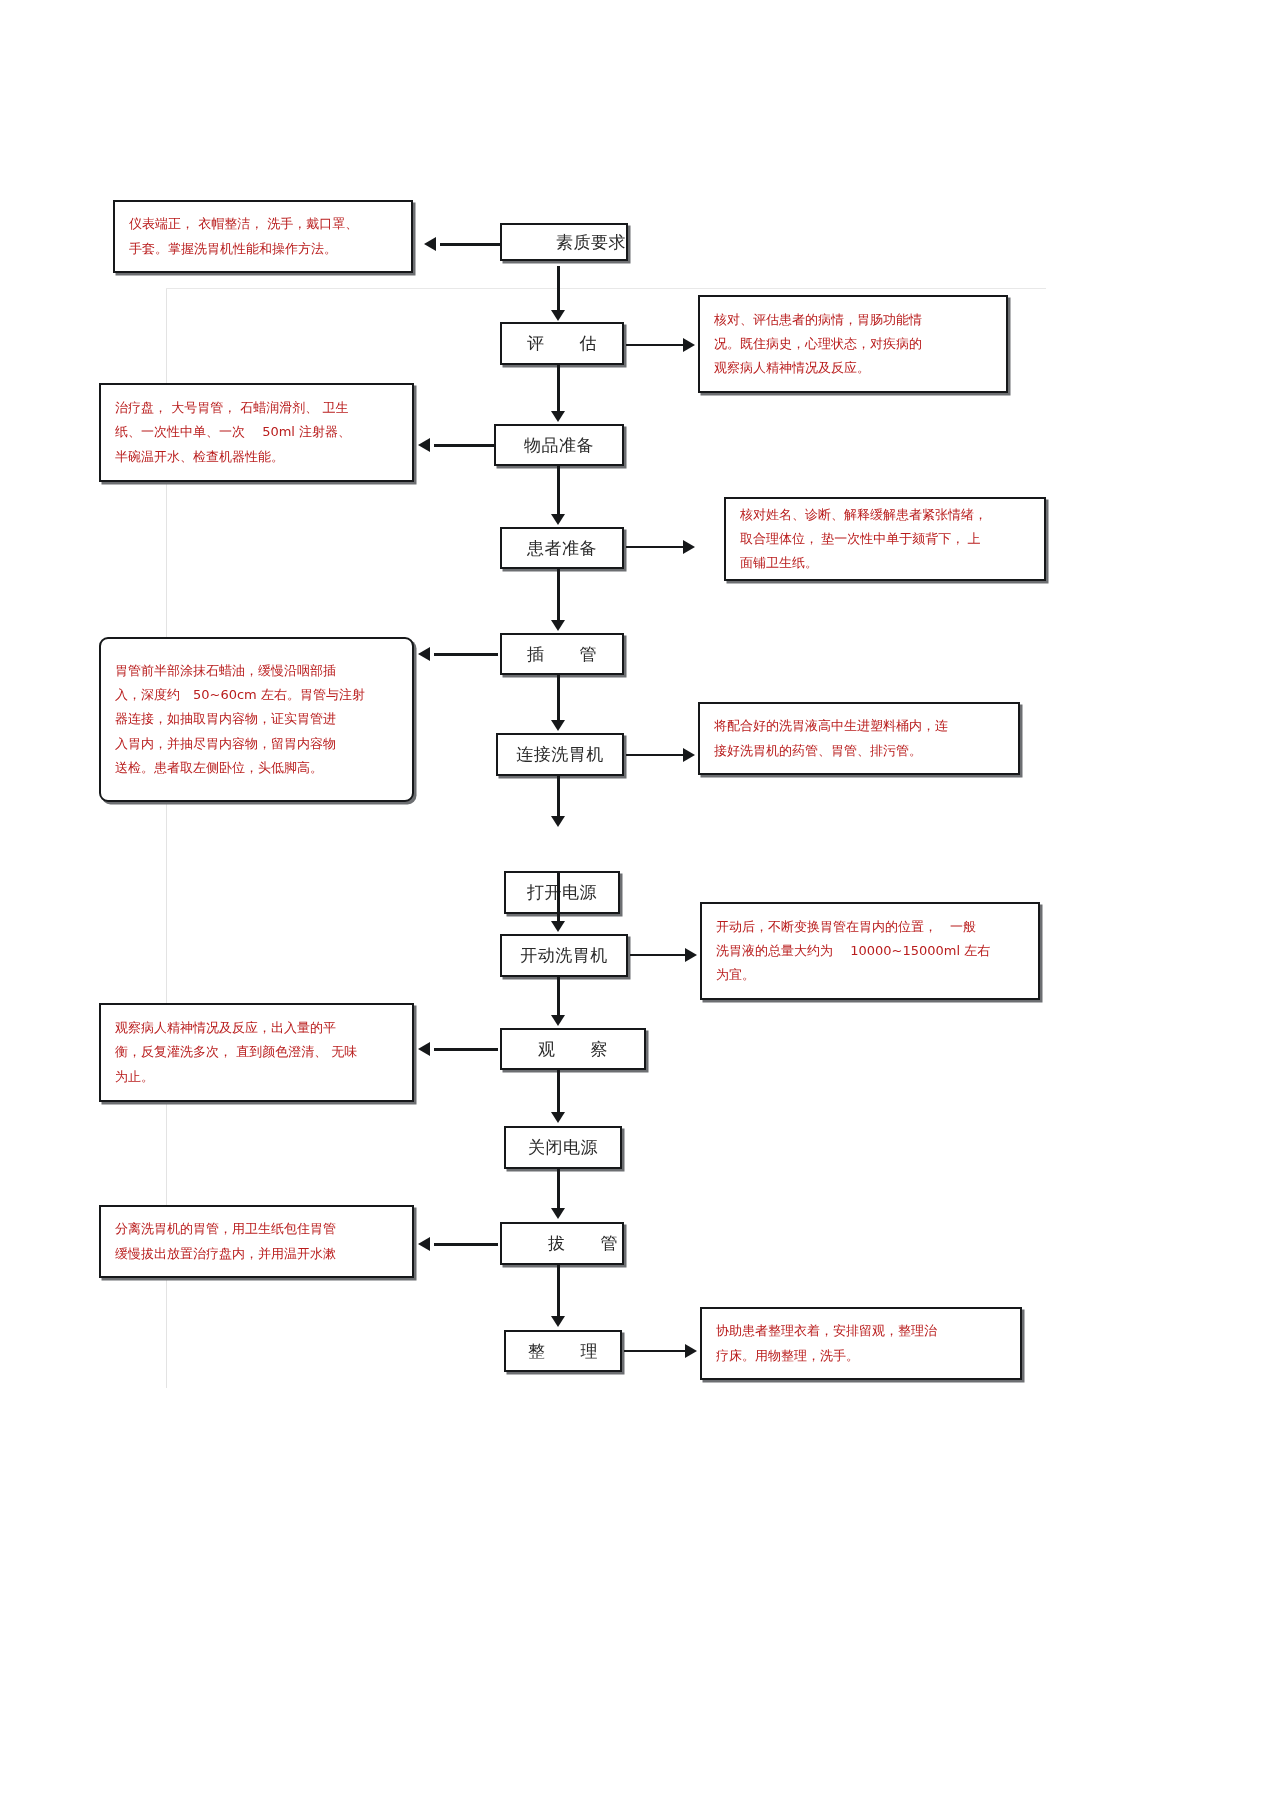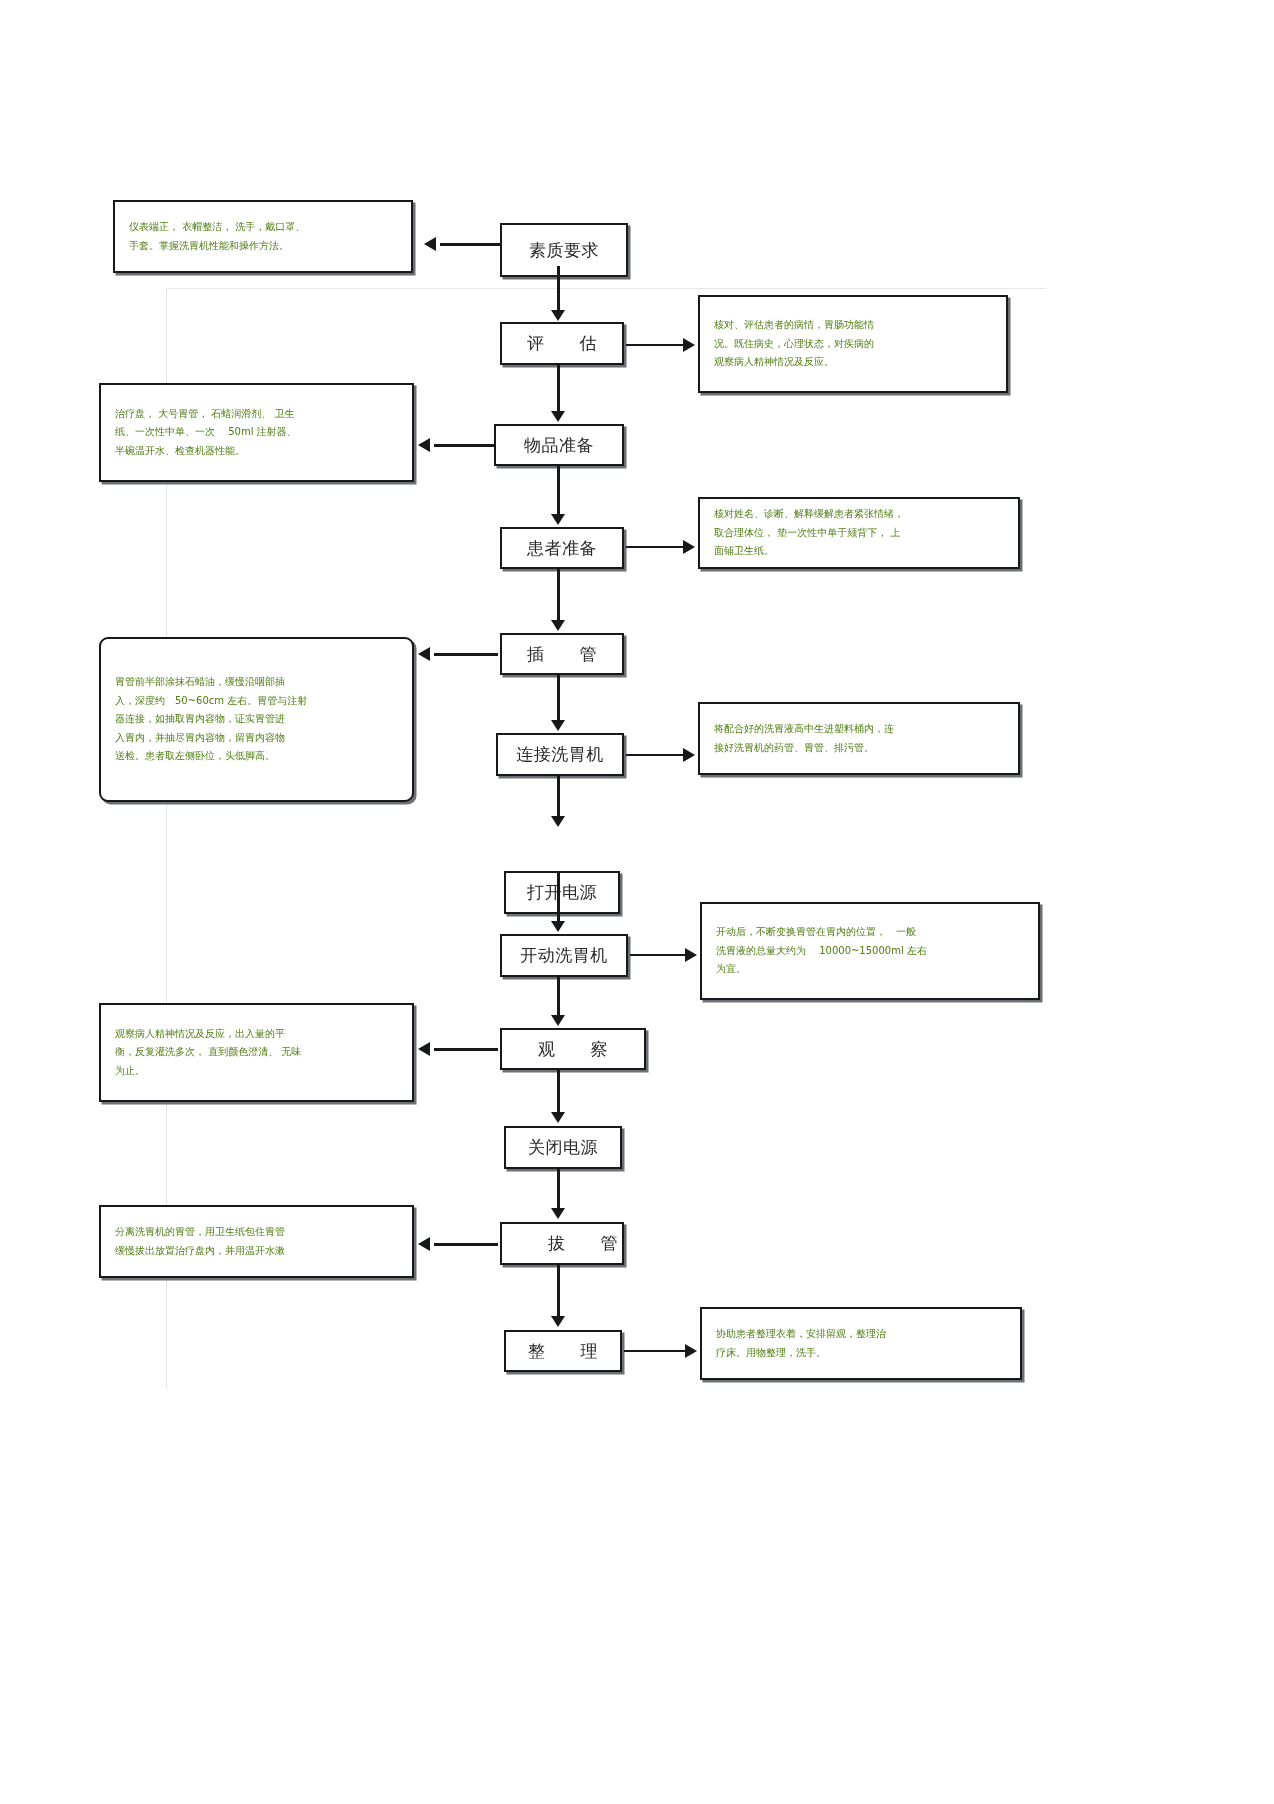--- a/index.html
+++ b/index.html
@@ -62,23 +62,23 @@
     position: absolute;
     box-sizing: border-box;
     background: #ffffff;
     border: 2px solid #16181a;
     box-shadow: 2.5px 2.5px 0 #6d6f72;
     padding: 9px 14px 9px 14px;
     display: flex;
     align-items: center;
   }
   .note .txt {
-    font-size: 10px;
+    font-size: 13px;
     line-height: 1.85;
-    color: #4d7c0f;
+    color: #b91c1c;
     text-align: justify;
     text-justify: inter-ideograph;
     width: 100%;
   }
 
   
   .vline {
     position: absolute;
     width: 3px;
     background: #16181a;
@@ -115,21 +115,21 @@
   }
 </style>
 </head>
 <body>
 
 <div id="sheet">
 
   <div class="guide-v"></div>
   <div class="guide-h"></div>
 
-  <div class="node" style="left:500px; top:223px; width:128px; height:54px;">
+  <div class="node" style="left:500px; top:223px; width:128px; height:38px;justify-content:flex-end;">
     <span class="label">素质要求</span>
   </div>
 
   <div class="node" style="left:500px; top:322px; width:124px; height:43px;">
     <span class="label">评　　估</span>
   </div>
 
   <div class="node" style="left:494px; top:424px; width:130px; height:42px;">
     <span class="label">物品准备</span>
   </div>
@@ -256,21 +256,21 @@
   <div class="note" style="left:698px; top:295px; width:310px; height:98px;">
     <div class="txt">
       <div>核对、评估患者的病情，胃肠功能情</div>
       <div>况。既住病史，心理状态，对疾病的</div>
       <div>观察病人精神情况及反应。</div>
     </div>
   </div>
   <div class="hline thin" style="left:626px; top:344px; width:58px;"></div>
   <div class="arrow-right" style="left:683px; top:338px;"></div>
 
-  <div class="note" style="left:698px; top:497px; width:322px; height:72px;">
+  <div class="note" style="left:724px; top:497px; width:322px; height:84px;font-family:Liberation Serif, serif;">
     <div class="txt">
       <div>核对姓名、诊断、解释缓解患者紧张情绪，</div>
       <div>取合理体位，  垫一次性中单于颏背下，  上</div>
       <div>面铺卫生纸。</div>
     </div>
   </div>
   <div class="hline thin" style="left:626px; top:546px; width:58px;"></div>
   <div class="arrow-right" style="left:683px; top:540px;"></div>
 
   <div class="note" style="left:698px; top:702px; width:322px; height:73px;">

